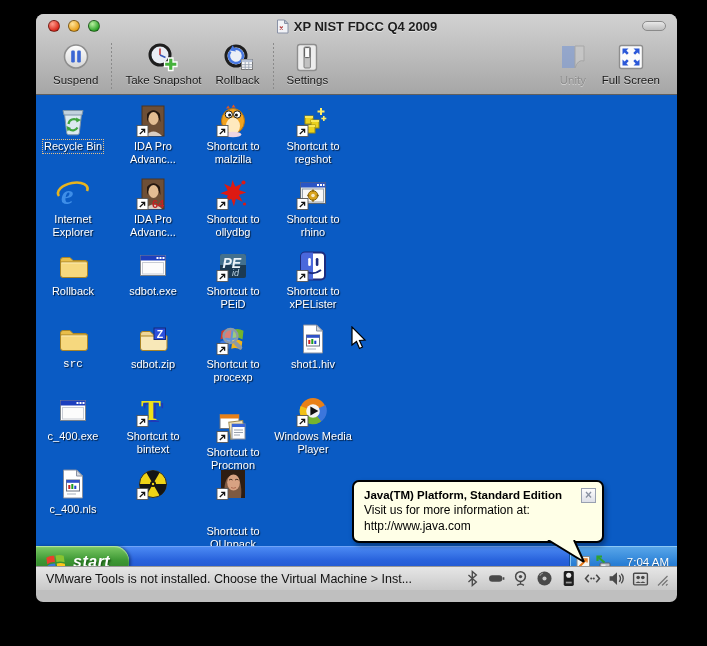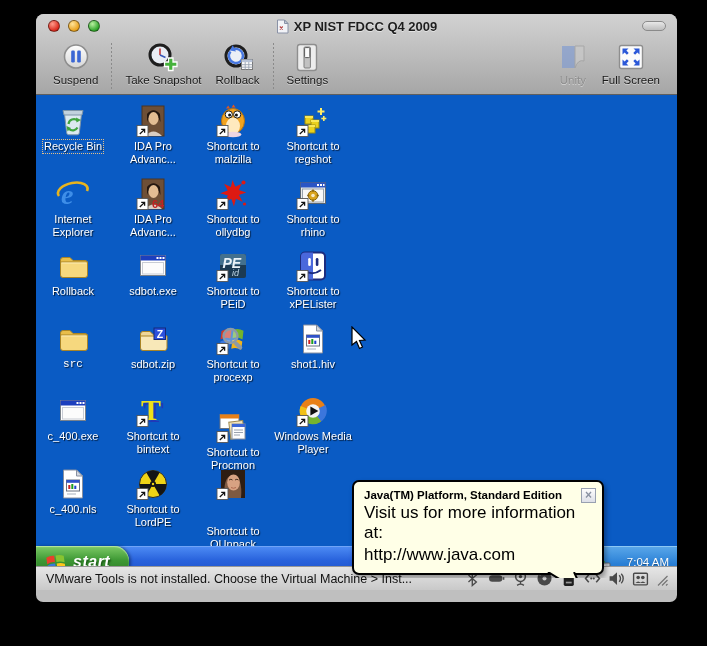--- a/index.html
+++ b/index.html
@@ -46,21 +46,21 @@
   .di-icon{width:34px;height:34px;}
   .di-label{margin-top:2px;max-width:78px;padding:0 1px;font-size:11px;line-height:13px;
     text-align:center;color:#FFF;text-shadow:1px 1px 1px rgba(0,0,0,.75);}
   .desk-cell.selected .di-label{outline:1px dotted #E2BE86;}
 
   
   .balloon{position:absolute;left:316px;top:385px;width:252px;z-index:40;}
   .balloon-body{position:relative;background:#FFFFE7;border:2px solid #000;border-radius:7px;
     padding:7px 26px 8px 10px;box-shadow:2px 3px 5px rgba(0,0,0,.35);}
   .balloon-title{font-size:11.5px;font-weight:bold;color:#000;}
-  .balloon-line{font-size:17px;color:#000;margin-top:2px;}
+  .balloon-line{font-size:12px;color:#000;margin-top:2px;}
   .balloon-close{position:absolute;right:6px;top:6px;width:15px;height:15px;box-sizing:border-box;
     border:1px solid #98A0B0;background:linear-gradient(#FDFDFD,#DDDFE8);color:#8A92A2;
     font-size:12px;line-height:12px;text-align:center;font-weight:bold;cursor:default;}
   .balloon-close::before{content:"\00D7";}
   .balloon-tail{position:absolute;left:182px;top:100%;margin-top:-3px;}
 
   
   .taskbar{position:absolute;left:0;bottom:0;width:100%;height:32px;
     background:linear-gradient(180deg,#4E8DF5 0%,#2862DC 45%,#1D51C8 90%,#16409E 100%);
     box-shadow:inset 0 1px 0 #6FA4F8;}
@@ -465,21 +465,20 @@
               <g fill="#151515">
                 <path d="M17 17 L23.7 5.4 A13.5 13.5 0 0 0 10.3 5.4z"></path>
                 <path d="M17 17 L3.5 17 A13.5 13.5 0 0 0 10.3 28.7z"></path>
                 <path d="M17 17 L23.7 28.7 A13.5 13.5 0 0 0 30.5 17z"></path>
               </g>
               <circle cx="17" cy="17" r="3" fill="#151515"></circle>
               <circle cx="17" cy="17" r="1.2" fill="#EFD316"></circle>
               <rect x="1" y="21.5" width="11" height="11" fill="#fff" stroke="#555" stroke-width=".9"></rect>
               <path d="M3.8 30 L8.6 25.4 M5.2 25.4 h3.4 v3.4" stroke="#111" stroke-width="1.3" fill="none"></path>
             </svg></div>
-          <div class="di-label">Shortcut to LordPE</div>
         </div>
         <div class="desk-cell" style="left: 160px; top: 362.5px; gap: 22px;">
           <div class="di-icon"><svg viewBox="0 0 34 34" width="34" height="34">
               <rect x="5" y="3" width="24" height="28" fill="#7E5A42"></rect>
               <path d="M5 3 h24 v28 h-4 q1 -10 -1 -16 q-1 -6 -7 -7 q-6 1 -7.5 7 q-2 6 -.5 16 H5z" fill="#2E1D12"></path>
               <ellipse cx="17.5" cy="15.5" rx="6.3" ry="8" fill="#D8A282"></ellipse>
               <path d="M13 13 q2 -1.5 3.5 0 M19 13 q2 -1.5 3.5 0" stroke="#4A3020" fill="none"></path>
               <path d="M15 20.5 q2.5 1.5 5 0" stroke="#B06A50" fill="none"></path>
               <rect x="1" y="21.5" width="11" height="11" fill="#fff" stroke="#555" stroke-width=".9"></rect>
               <path d="M3.8 30 L8.6 25.4 M5.2 25.4 h3.4 v3.4" stroke="#111" stroke-width="1.3" fill="none"></path>

